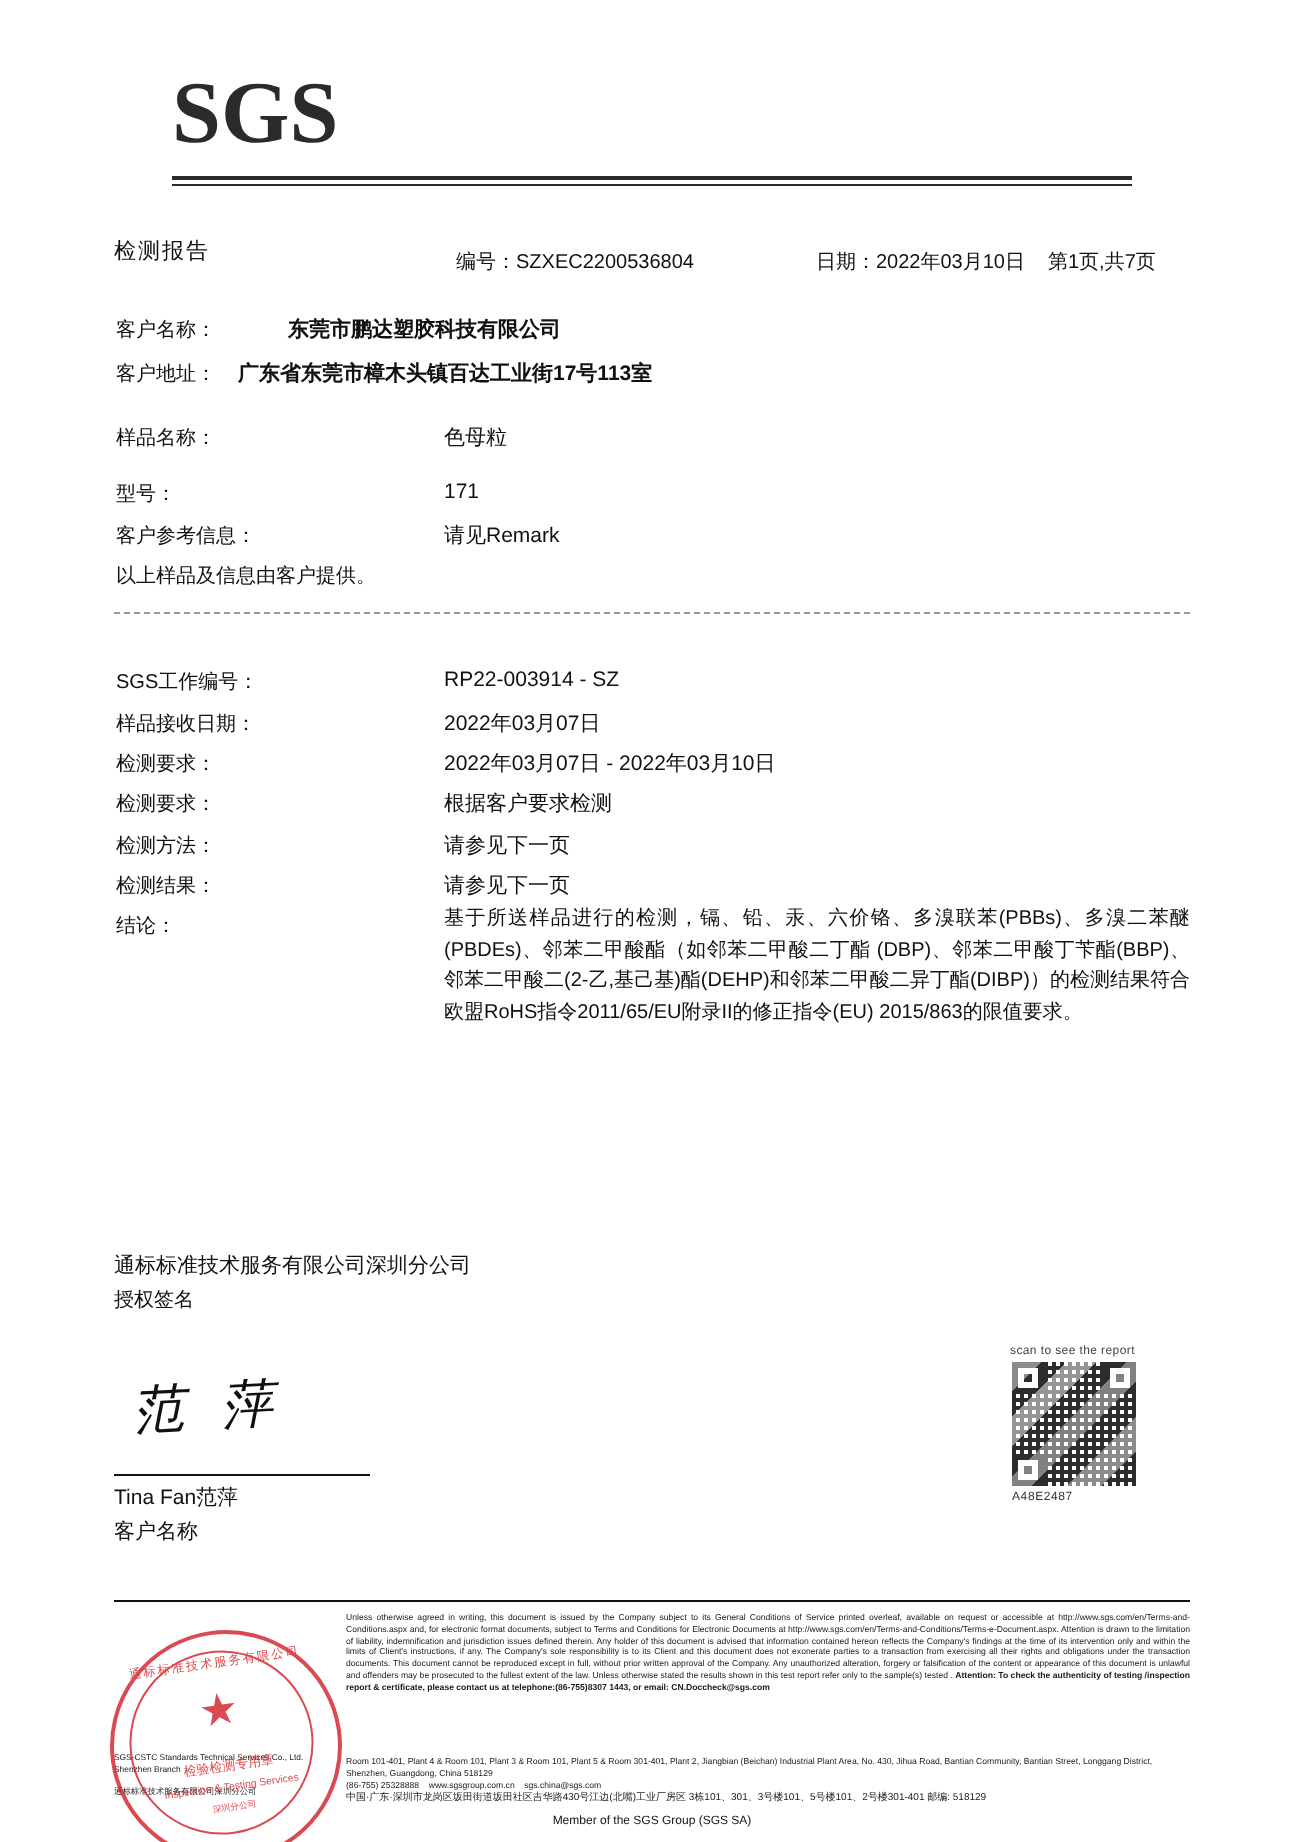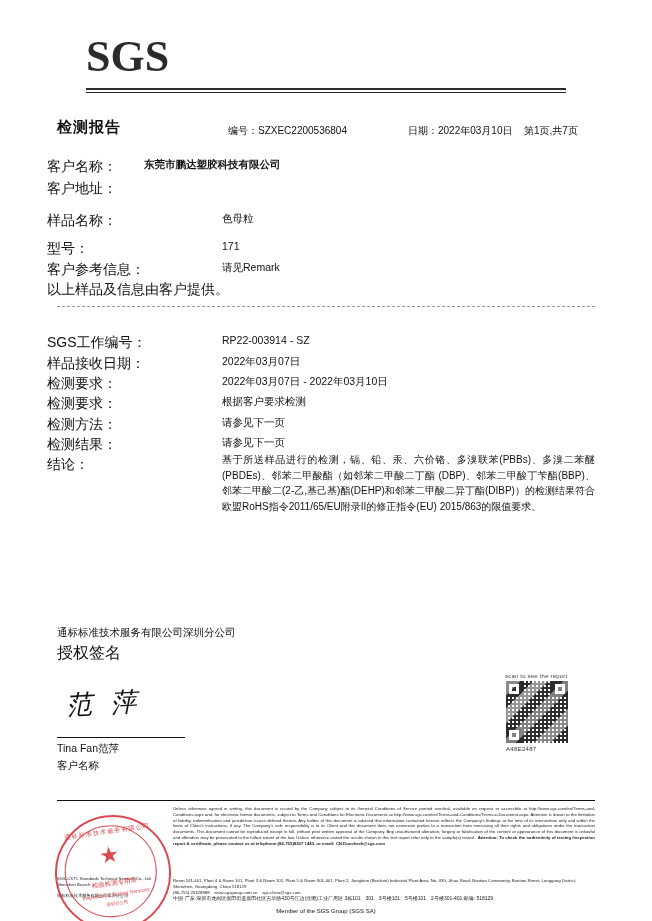--- a/index.html
+++ b/index.html
@@ -53,22 +53,22 @@
     width: 480px;
     height: 1px;
     background: #2b2b2b;
   }
 
   
   .title {
     position: absolute;
     left: 57px;
     top: 118px;
-    font-size: 15px;
-    font-weight: bold;
+    font-size: 11px;
+    font-weight: normal;
     letter-spacing: 1px;
     color: #111;
   }
   .hdr-no {
     position: absolute;
     left: 228px;
     top: 124px;
     font-size: 10px;
     color: #111;
   }
@@ -83,22 +83,22 @@
     position: absolute;
     left: 524px;
     top: 124px;
     font-size: 10px;
     color: #111;
   }
 
   
   .row-label {
     position: absolute;
-    left: 47px;
-    font-size: 14px;
+    left: 58px;
+    font-size: 10px;
     color: #111;
     white-space: nowrap;
   }
   .row-value {
     position: absolute;
     font-size: 10.5px;
     color: #111;
     white-space: nowrap;
   }
   .row-value.bold { font-weight: bold; }
@@ -128,21 +128,21 @@
     position: absolute;
     left: 57px;
     top: 626px;
     font-size: 10.5px;
     color: #111;
   }
   .sig-auth {
     position: absolute;
     left: 57px;
     top: 643px;
-    font-size: 16px;
+    font-size: 10px;
     color: #111;
   }
   .sig-script {
     position: absolute;
     left: 66px;
     top: 686px;
     font-family: "Liberation Serif", serif;
     font-size: 26px;
     font-style: italic;
     color: #111;
@@ -377,20 +377,21 @@
     </div>
     <div class="hdr-date">
       <span>日期：</span><span>2022年03月10日</span>
     </div>
     <div class="hdr-page">第1页,共7页</div>
 
     <div class="row-label" style="top:158px">客户名称：</div>
     <div class="row-value bold" style="left:144px; top:158px">东莞市鹏达塑胶科技有限公司</div>
 
     <div class="row-label" style="top:180px">客户地址：</div>
+    <div class="row-value bold" style="left:119px; top:180px">广东省东莞市樟木头镇百达工业街17号113室</div>
 
     <div class="row-label" style="top:212px">样品名称：</div>
     <div class="row-value" style="left:222px; top:212px">色母粒</div>
 
     <div class="row-label" style="top:240px">型号：</div>
     <div class="row-value" style="left:222px; top:240px">171</div>
 
     <div class="row-label" style="top:261px">客户参考信息：</div>
     <div class="row-value" style="left:222px; top:261px">请见Remark</div>
 

